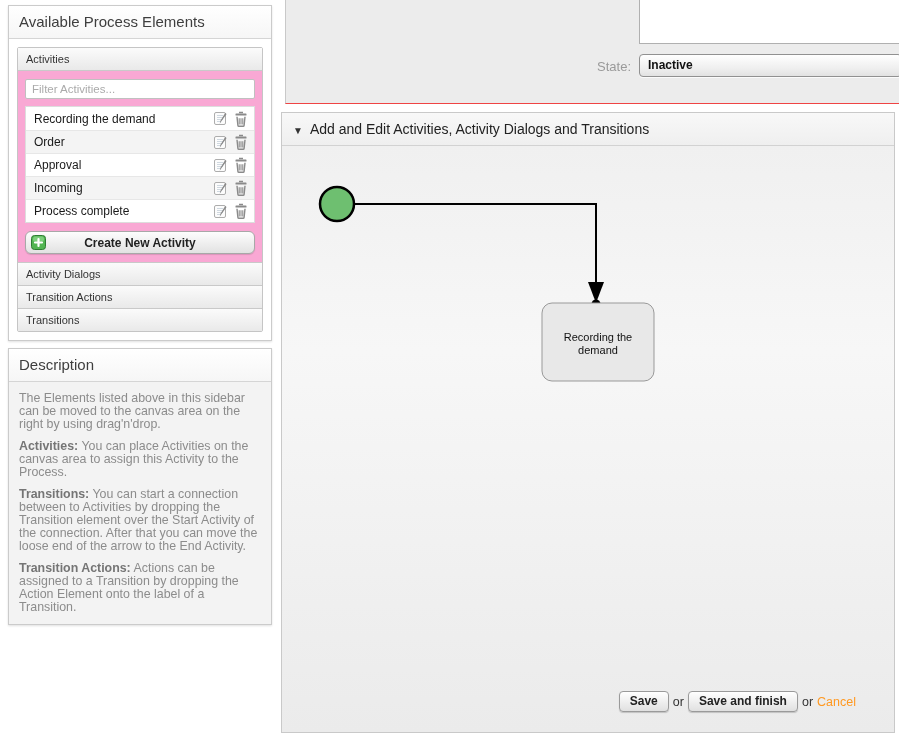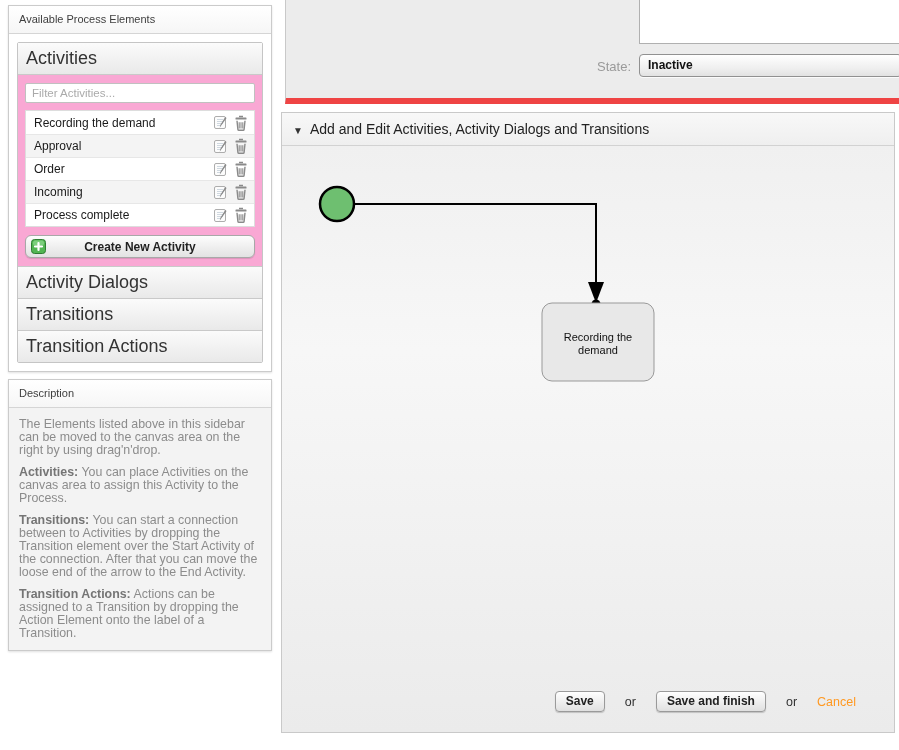--- a/index.html
+++ b/index.html
@@ -2,26 +2,26 @@
 <html><head>
 <meta charset="utf-8">
 <style>
   * { margin:0; padding:0; box-sizing:border-box; }
   html,body { width:899px; height:750px; overflow:hidden; background:#fff;
     font-family:"Liberation Sans", sans-serif; position:relative; }
 
   
   .sidebar { position:absolute; left:8px; top:5px; width:264px; }
   .panel { background:#fff; border:1px solid #cbcbcb; box-shadow:0 1px 2px rgba(0,0,0,.12); }
-  .panel-title { padding:7px 10px 8px; font-size:11px; color:#3e3e3e;
+  .panel-title { padding:7px 10px 8px; font-size:15px; color:#3e3e3e;
     background:linear-gradient(#ffffff,#f6f6f6); border-bottom:1px solid #d5d5d5; }
   .panel-core { padding:8px; }
 
   .accordion { border:1px solid #c5c5c5; border-radius:2px; background:#fff; }
-  .acc-header { padding:5px 8px; font-size:18px; color:#333;
+  .acc-header { padding:5px 8px; font-size:11px; color:#333;
     background:linear-gradient(#fbfbfb,#e9e9e9); cursor:pointer; }
   .acc-header + .acc-header, .acc-sep { border-top:1px solid #c9c9c9; }
   .acc-first { border-bottom:1px solid #c9c9c9; }
 
   .acc-body { padding:8px 7px; background:#f9a8d4; }
   .filter-input { display:block; width:100%; height:20px; border:1px solid #c0c0c0;
     border-radius:2px; padding:0 6px; font-size:11.5px; color:#333;
     font-family:"Liberation Sans", sans-serif; }
   .filter-input::placeholder { color:#aaa; }
 
@@ -44,21 +44,21 @@
 
   .desc-panel { margin-top:7px; }
   .desc-content { background:#f3f3f3; padding:10px; font-size:12.4px;
     line-height:13px; color:#8c8c8c; }
   .desc-content p { margin:0 0 9px; }
   .desc-content p:last-child { margin-bottom:0; }
   .desc-content b { color:#757575; }
 
   
   .top-panel { position:absolute; left:285px; top:0; width:614px; height:104px;
-    background:#ececec; border-left:1px solid #c9c9c9; border-bottom:6px solid #ef4444; }
+    background:#ececec; border-left:1px solid #c9c9c9; border-bottom:1px solid #ef4444; }
   .free-textarea { position:absolute; left:353px; top:-2px; width:263px; height:46px;
     background:#fff; border:1px solid #b0b0b0; resize:none; }
   .state-label { position:absolute; left:240px; top:59px; width:105px;
     text-align:right; font-size:13px; color:#9a9a9a; }
   .state-select { position:absolute; left:353px; top:54px; width:263px; height:23px;
     border:1px solid #919191; border-radius:4px;
     background:linear-gradient(#ffffff,#ededed 70%,#e2e2e2);
     font-size:12px; font-weight:bold; color:#111; line-height:21px; padding-left:8px;
     box-shadow:0 1px 0 rgba(255,255,255,.8); cursor:pointer; }
 
@@ -66,21 +66,21 @@
     border:1px solid #c9c9c9; background:#fff; }
   .main-header { height:33px; line-height:32px; padding-left:11px;
     background:linear-gradient(#f8f8f8,#efefef); border-bottom:1px solid #d2d2d2;
     font-size:14px; color:#222; cursor:pointer; }
   .tri { font-size:10px; margin-right:7px; color:#333; }
   .canvas { position:relative; height:586px;
     background:linear-gradient(#f0f0f0,#f7f7f7 35%,#ebebeb); }
   .canvas svg { position:absolute; left:0; top:0; }
 
   .footer-row { position:absolute; right:38px; bottom:20px; display:flex;
-    align-items:center; gap:20px; font-size:12.5px; color:#333;margin-left:44px; }
+    align-items:center; gap:4px; font-size:12.5px; color:#333;margin-left:44px; }
   .std-btn { padding:2px 10px 3px; border:1px solid #9a9a9a; border-radius:4px;
     background:linear-gradient(#ffffff,#e0e0e0); font-weight:bold; font-size:12px;
     color:#222; box-shadow:0 1px 1px rgba(0,0,0,.18); cursor:pointer;
     font-family:"Liberation Sans", sans-serif; }
   .cancel-link { color:#ff9922; cursor:pointer; text-decoration:none; }
 </style>
 </head>
 <body>
 
 <div class="sidebar">
@@ -110,41 +110,41 @@
                   <svg width="14" height="16" viewBox="0 0 14 16">
                       <path d="M5 1.5h4" stroke="#8a8a8a" stroke-width="1.5" fill="none"></path>
                       <rect x="1.5" y="2.6" width="11" height="2" rx="0.6" fill="#8a8a8a"></rect>
                       <path d="M3 5.8 L3.9 14.4 a1 1 0 0 0 1 .9 h4.2 a1 1 0 0 0 1-.9 L11 5.8" fill="none" stroke="#8a8a8a" stroke-width="1.4"></path>
                       <path d="M5.2 7.2v6.3 M7 7.2v6.3 M8.8 7.2v6.3" stroke="#8a8a8a" stroke-width="1.1" fill="none"></path>
                     </svg>
                 </button>
               </span>
             </div>
             <div class="item-row">
+              <span>Order</span>
+              <span class="row-icons">
+                <button class="icon-btn">
+                  <svg width="15" height="15" viewBox="0 0 15 15">
+                      <rect x="1.5" y="1.5" width="11" height="12" rx="1.5" fill="#fcfcfc" stroke="#adadad"></rect>
+                      <path d="M4 4.5h6M4 6.5h6M4 8.5h6M4 10.5h4" stroke="#cfd8e0" stroke-width="1" fill="none"></path>
+                      <path d="M13.6 3.1 L8.4 10.3 L6.7 12.8 L7.4 9.8 L12.2 2.1 Z" fill="#8a8a8a"></path>
+                    </svg>
+                </button>
+                <button class="icon-btn">
+                  <svg width="14" height="16" viewBox="0 0 14 16">
+                      <path d="M5 1.5h4" stroke="#8a8a8a" stroke-width="1.5" fill="none"></path>
+                      <rect x="1.5" y="2.6" width="11" height="2" rx="0.6" fill="#8a8a8a"></rect>
+                      <path d="M3 5.8 L3.9 14.4 a1 1 0 0 0 1 .9 h4.2 a1 1 0 0 0 1-.9 L11 5.8" fill="none" stroke="#8a8a8a" stroke-width="1.4"></path>
+                      <path d="M5.2 7.2v6.3 M7 7.2v6.3 M8.8 7.2v6.3" stroke="#8a8a8a" stroke-width="1.1" fill="none"></path>
+                    </svg>
+                </button>
+              </span>
+            </div>
+            <div class="item-row">
               <span>Approval</span>
-              <span class="row-icons">
-                <button class="icon-btn">
-                  <svg width="15" height="15" viewBox="0 0 15 15">
-                      <rect x="1.5" y="1.5" width="11" height="12" rx="1.5" fill="#fcfcfc" stroke="#adadad"></rect>
-                      <path d="M4 4.5h6M4 6.5h6M4 8.5h6M4 10.5h4" stroke="#cfd8e0" stroke-width="1" fill="none"></path>
-                      <path d="M13.6 3.1 L8.4 10.3 L6.7 12.8 L7.4 9.8 L12.2 2.1 Z" fill="#8a8a8a"></path>
-                    </svg>
-                </button>
-                <button class="icon-btn">
-                  <svg width="14" height="16" viewBox="0 0 14 16">
-                      <path d="M5 1.5h4" stroke="#8a8a8a" stroke-width="1.5" fill="none"></path>
-                      <rect x="1.5" y="2.6" width="11" height="2" rx="0.6" fill="#8a8a8a"></rect>
-                      <path d="M3 5.8 L3.9 14.4 a1 1 0 0 0 1 .9 h4.2 a1 1 0 0 0 1-.9 L11 5.8" fill="none" stroke="#8a8a8a" stroke-width="1.4"></path>
-                      <path d="M5.2 7.2v6.3 M7 7.2v6.3 M8.8 7.2v6.3" stroke="#8a8a8a" stroke-width="1.1" fill="none"></path>
-                    </svg>
-                </button>
-              </span>
-            </div>
-            <div class="item-row">
-              <span>Order</span>
               <span class="row-icons">
                 <button class="icon-btn">
                   <svg width="15" height="15" viewBox="0 0 15 15">
                       <rect x="1.5" y="1.5" width="11" height="12" rx="1.5" fill="#fcfcfc" stroke="#adadad"></rect>
                       <path d="M4 4.5h6M4 6.5h6M4 8.5h6M4 10.5h4" stroke="#cfd8e0" stroke-width="1" fill="none"></path>
                       <path d="M13.6 3.1 L8.4 10.3 L6.7 12.8 L7.4 9.8 L12.2 2.1 Z" fill="#8a8a8a"></path>
                     </svg>
                 </button>
                 <button class="icon-btn">
                   <svg width="14" height="16" viewBox="0 0 14 16">
@@ -206,22 +206,22 @@
                     <rect x="2" y="1.6" width="11" height="5" rx="2.2" fill="#84d284" opacity="0.85"></rect>
                     <path d="M7.5 4v7M4 7.5h7" stroke="#fff" stroke-width="2.2" stroke-linecap="round"></path>
                   </svg>
               </span>
               <span>Create New Activity</span>
             </button>
           </div>
         </div>
 
         <div class="acc-header acc-sep">Activity Dialogs</div>
+        <div class="acc-header">Transition Actions</div>
         <div class="acc-header">Transitions</div>
-        <div class="acc-header">Transition Actions</div>
       </div>
     </div>
   </div>
 
   <div class="panel desc-panel">
     <div class="panel-title">Description</div>
     <div class="desc-content">
       <p><b></b><span>The Elements listed above in this sidebar can be moved to the canvas area on the right by using drag'n'drop.</span></p>
       <p><b>Activities:</b><span> You can place Activities on the canvas area to assign this Activity to the Process.</span></p>
       <p><b>Transitions:</b><span> You can start a connection between to Activities by dropping the Transition element over the Start Activity of the connection. After that you can move the loose end of the arrow to the End Activity.</span></p>

